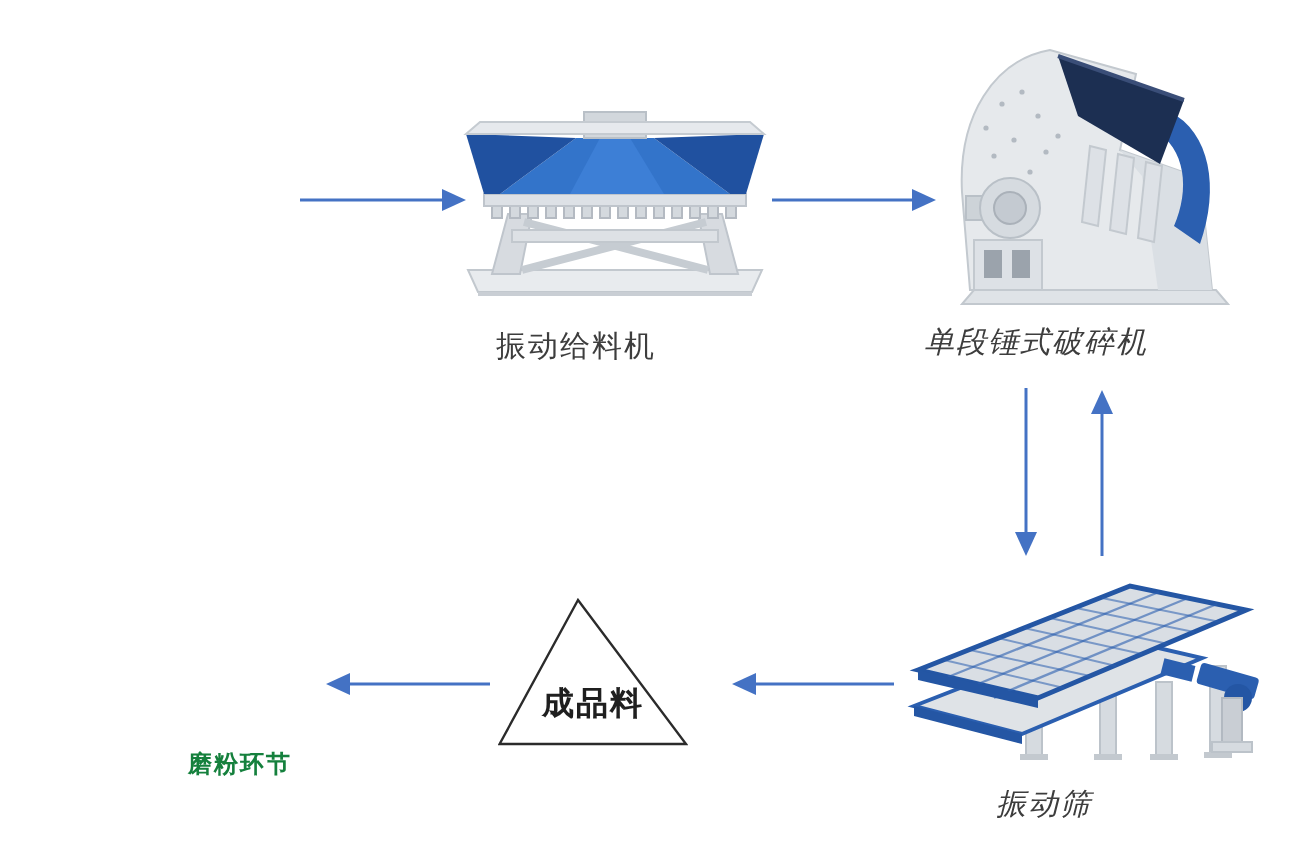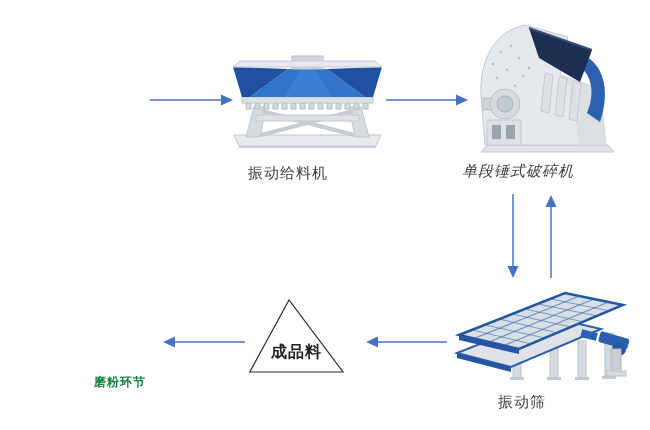--- a/index.html
+++ b/index.html
@@ -15,21 +15,21 @@
   }
   .silo{left:22px;top:80px;width:118px;height:35px;}
   .silo .lbl{top:8px;}
   .product{left:249px;top:299px;width:95px;height:74px;}
   .product .lbl{bottom:10px;font-size:16px;font-weight:600;text-align:center;}
   .caption{
     position:absolute;text-align:left;color:#3d3d3d;font-size:15px;letter-spacing:1px;
   }
   .cap-feeder{left:248px;top:164px;width:124px;}
   .cap-crusher{left:462px;top:162px;width:148px;font-style:italic;}
-  .cap-screen{left:498px;top:393px;width:104px;}
+  .cap-screen{left:498px;top:393px;width:104px;font-style:italic;}
   .cap-milling{left:94px;top:335px;width:70px;color:#15803d;font-weight:600;font-size:12px;margin-top:39px;}
   .machine{position:absolute;}
   .m-feeder{left:230px;top:53px;width:155px;height:97px;}
   .m-crusher{left:467px;top:18px;width:160px;height:140px;}
   .m-screen{left:453px;top:287px;width:189px;height:96px;}
   svg{display:block;}
 </style>
 </head>
 <body>
 

